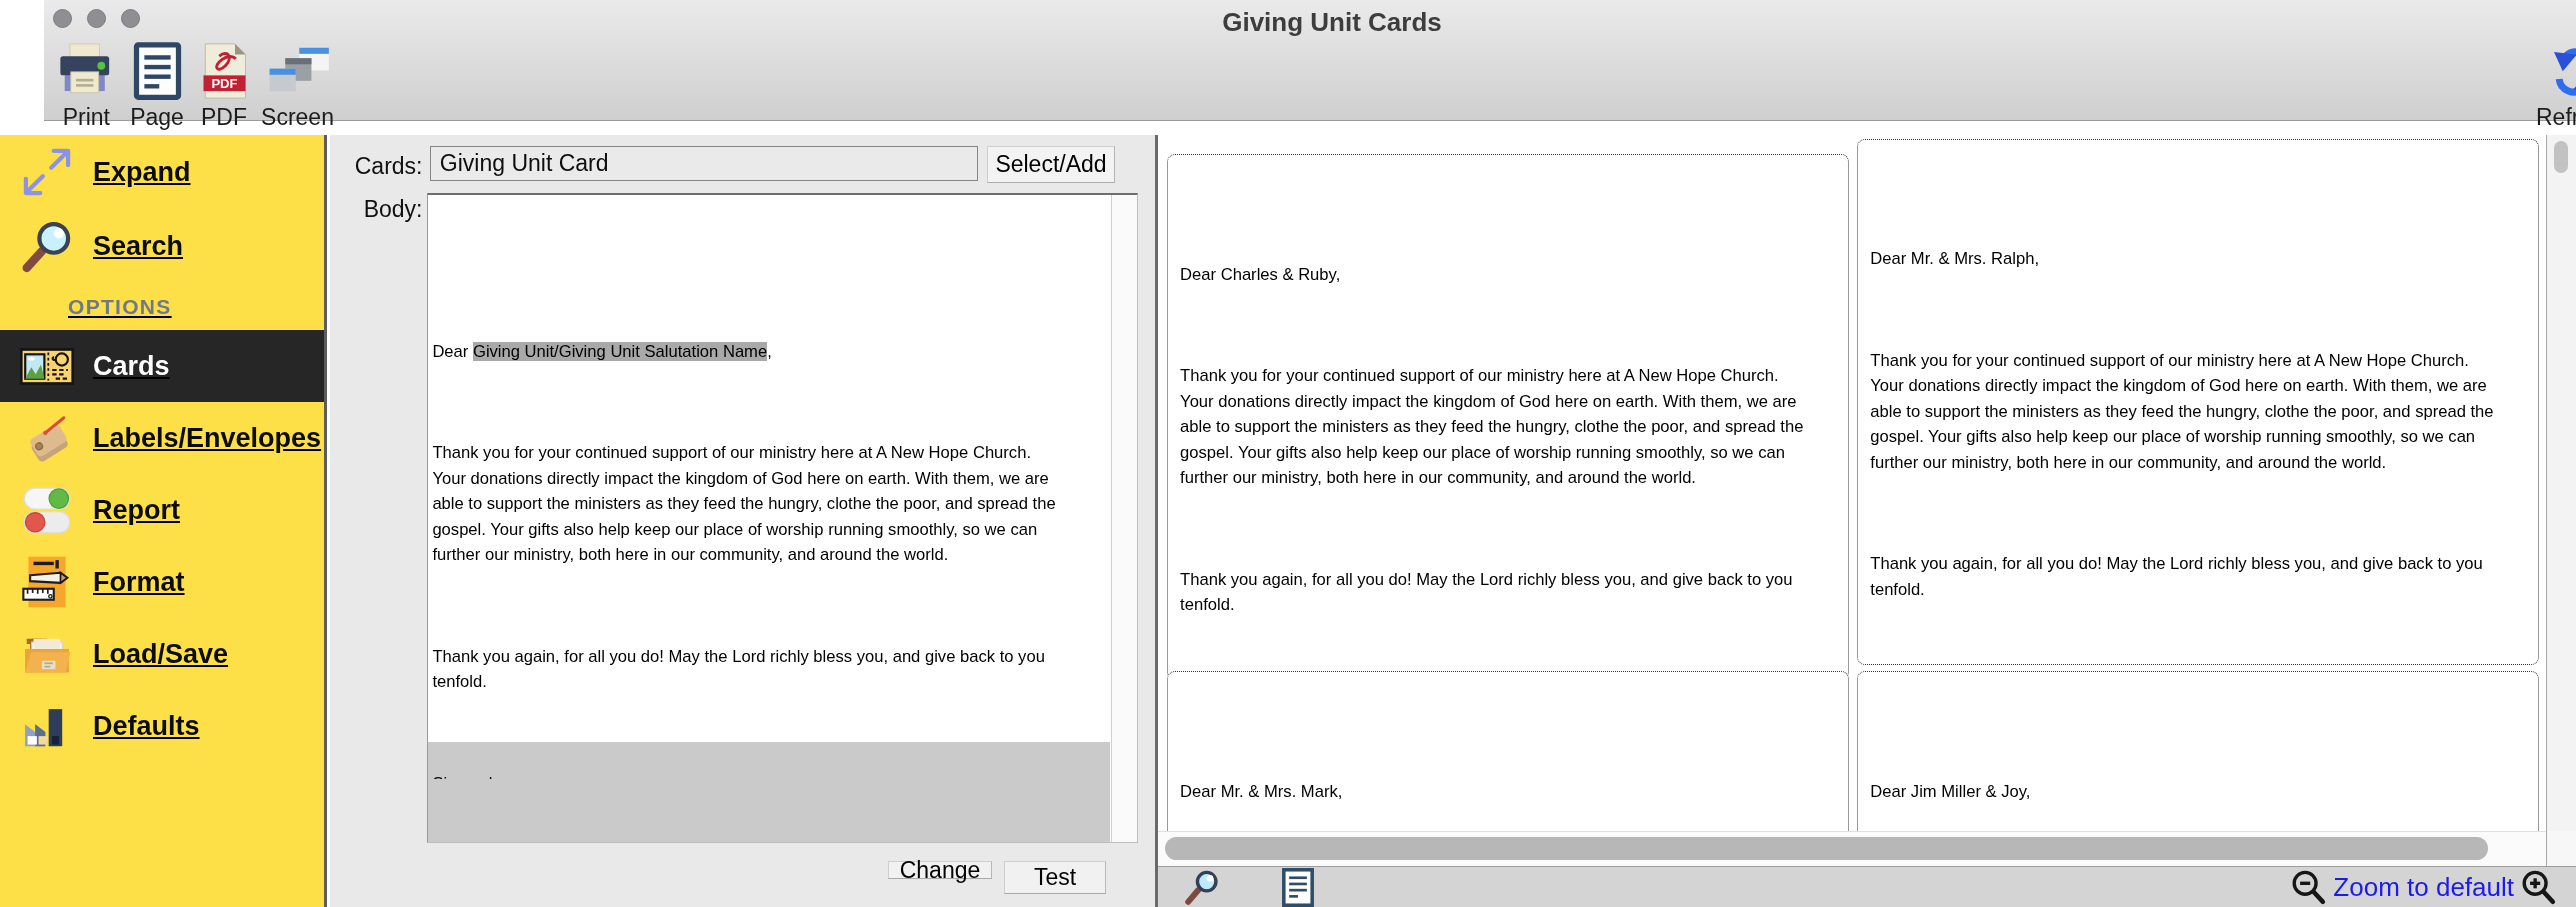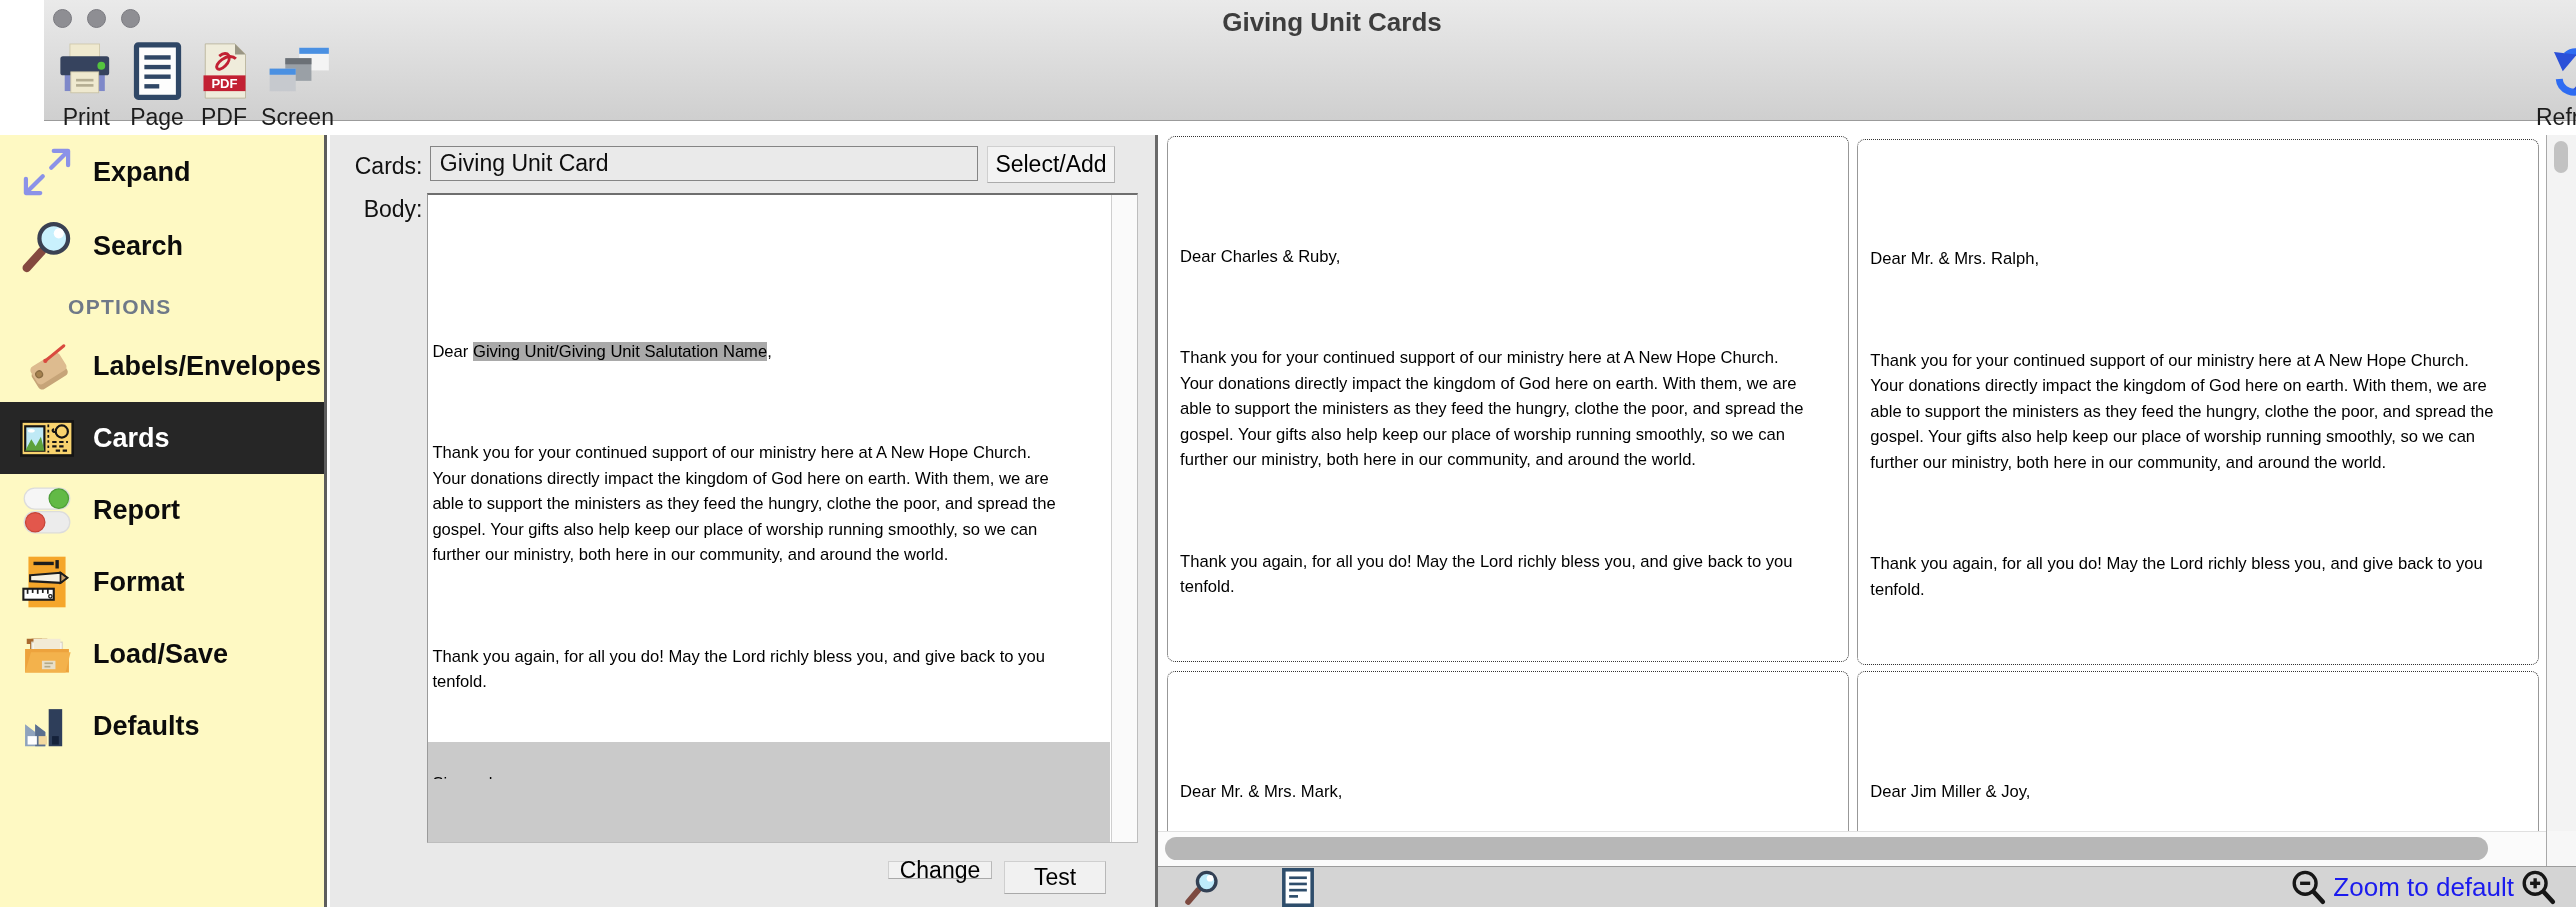--- a/index.html
+++ b/index.html
@@ -35,21 +35,21 @@
   .tool .tlabel { margin-top:3.5px; }
   #tool-print  { left:5.3px;   width:74px; }
   #tool-page   { left:84px;  width:58px; }
   #tool-pdf    { left:151px; width:58px; }
   #tool-screen { left:216px; width:75px; }
   #tool-refresh{ left:2492px; width:77px; }
 
   
   .sidebar {
     position:absolute; left:0; top:135px; width:327px; height:773px;
-    background:#fef9c3; border-right:3.5px solid #5d5d5d;
+    background:#fde047; border-right:3.5px solid #5d5d5d;text-decoration:underline;
   }
   .side-item { display:flex; align-items:center; height:72px; }
   .side-item .sicon { width:93px; display:flex; justify-content:center; align-items:center; flex:none; }
   .side-item .slabel { font-size:27px; font-weight:600; color:#0c0c0c; white-space:nowrap; }
   #si-expand, #si-search { height:74px; }
   .side-section {
     height:47px; display:flex; align-items:center; padding-left:68px;
     font-size:21px; font-weight:700; letter-spacing:1.3px; color:#6f7988;
   }
   .side-item.selected { background:#262626; }
@@ -112,21 +112,21 @@
   #change-btn { left:558px; top:726px; width:104px; height:18px; }
   #test-btn   { left:674px; top:726px; width:102px; height:33px; }
 
   
   .preview { position:absolute; left:1158px; top:135px; width:1418px; height:773px; background:#fff; }
   .cards-viewport { position:absolute; left:0; top:0; width:1388px; height:696px; overflow:hidden; background:#fff; }
   .pcard {
     position:absolute; width:682px; height:526px; background:#fff;
     border:1.8px dotted #333; border-radius:8px;
   }
-  #pcard0 { left:8.8px;  top:1px;   }
+  #pcard0 { left:8.8px;  top:19px;   }
   #pcard1 { left:699px; top:3.5px;   }
   #pcard2 { left:8.8px;  top:536px; }
   #pcard3 { left:699px; top:536px; }
   .pcard .letter { left:12.3px; top:56px; width:662px; height:464px; }
 
   .vscroll {
     position:absolute; right:0; top:0; width:30px; height:696px;
     background:#f3f3f3; border-left:1.8px solid #a8a8a8;
   }
   .vthumb { position:absolute; left:7px; top:6.1px; width:14px; height:32px; border-radius:7px; background:#c2c2c2; }
@@ -252,51 +252,51 @@
           <line x1="26" y1="38" x2="8" y2="58" stroke="#84493f" stroke-width="10" stroke-linecap="round"></line>
           <circle cx="40" cy="23" r="17" fill="#c9f1fd" stroke="#3a4152" stroke-width="5"></circle>
           <circle cx="46" cy="17" r="6" fill="#ffffff"></circle>
         </svg>
       </span>
       <span class="slabel">Search</span>
     </div>
 
     <div class="side-section">OPTIONS</div>
 
-    <div class="side-item">
-      <span class="sicon">
-        <svg width="54" height="54" viewBox="0 0 64 64">
-          <g transform="rotate(-32 32 36)">
-            <rect x="12" y="30" width="40" height="24" rx="5" fill="#c6a478"></rect>
-            <rect x="14" y="24" width="40" height="24" rx="5" fill="#ddbb8f"></rect>
-            <circle cx="21" cy="36" r="4" fill="#a5824f" stroke="#8a6c42" stroke-width="1.5"></circle>
-          </g>
-          <line x1="30" y1="26" x2="52" y2="8" stroke="#d94a3f" stroke-width="3.5" stroke-linecap="round"></line>
-          <circle cx="30" cy="26" r="2.5" fill="#d94a3f"></circle>
-        </svg>
-      </span>
-      <span class="slabel">Labels/Envelopes</span>
-    </div>
-
     <div class="side-item selected">
       <span class="sicon">
         <svg width="54" height="39" viewBox="0 0 62 42">
           <rect x="1.5" y="1.5" width="59" height="39" fill="#f8d36e" stroke="#141414" stroke-width="3"></rect>
           <rect x="6" y="7" width="22" height="28" fill="#bfe9f5" stroke="#141414" stroke-width="2.5"></rect>
           <path d="M6,35 l7,-13 l5,8 l6,-11 l4,16 z" fill="#5da23c"></path>
           <ellipse cx="13" cy="12" rx="4" ry="2" fill="#ffffff"></ellipse>
           <line x1="32.5" y1="5" x2="32.5" y2="37" stroke="#141414" stroke-width="2" stroke-dasharray="3,3"></line>
           <circle cx="48" cy="13" r="7" fill="none" stroke="#141414" stroke-width="2.5"></circle>
           <path d="M41,13 c-3,2 -5,-2 -2,-3" fill="none" stroke="#141414" stroke-width="2.5"></path>
           <line x1="37" y1="25" x2="55" y2="25" stroke="#141414" stroke-width="2.5" stroke-dasharray="5,3"></line>
           <line x1="37" y1="30" x2="51" y2="30" stroke="#141414" stroke-width="2.5" stroke-dasharray="5,3"></line>
           <line x1="41" y1="35" x2="56" y2="35" stroke="#141414" stroke-width="2.5" stroke-dasharray="5,3"></line>
         </svg>
       </span>
       <span class="slabel">Cards</span>
+    </div>
+
+    <div class="side-item">
+      <span class="sicon">
+        <svg width="54" height="54" viewBox="0 0 64 64">
+          <g transform="rotate(-32 32 36)">
+            <rect x="12" y="30" width="40" height="24" rx="5" fill="#c6a478"></rect>
+            <rect x="14" y="24" width="40" height="24" rx="5" fill="#ddbb8f"></rect>
+            <circle cx="21" cy="36" r="4" fill="#a5824f" stroke="#8a6c42" stroke-width="1.5"></circle>
+          </g>
+          <line x1="30" y1="26" x2="52" y2="8" stroke="#d94a3f" stroke-width="3.5" stroke-linecap="round"></line>
+          <circle cx="30" cy="26" r="2.5" fill="#d94a3f"></circle>
+        </svg>
+      </span>
+      <span class="slabel">Labels/Envelopes</span>
     </div>
 
     <div class="side-item">
       <span class="sicon">
         <svg width="54" height="54" viewBox="0 0 64 64">
           <rect x="5" y="6" width="54" height="25" rx="12.5" fill="#f6f6f6" stroke="#dcdcdc" stroke-width="1.5"></rect>
           <circle cx="46" cy="18.5" r="11.5" fill="#62ba46" stroke="#4e9e38" stroke-width="1.5"></circle>
           <rect x="5" y="34" width="54" height="25" rx="12.5" fill="#ececec" stroke="#dcdcdc" stroke-width="1.5"></rect>
           <circle cx="18" cy="46.5" r="11.5" fill="#e2574c" stroke="#c64437" stroke-width="1.5"></circle>
         </svg>

